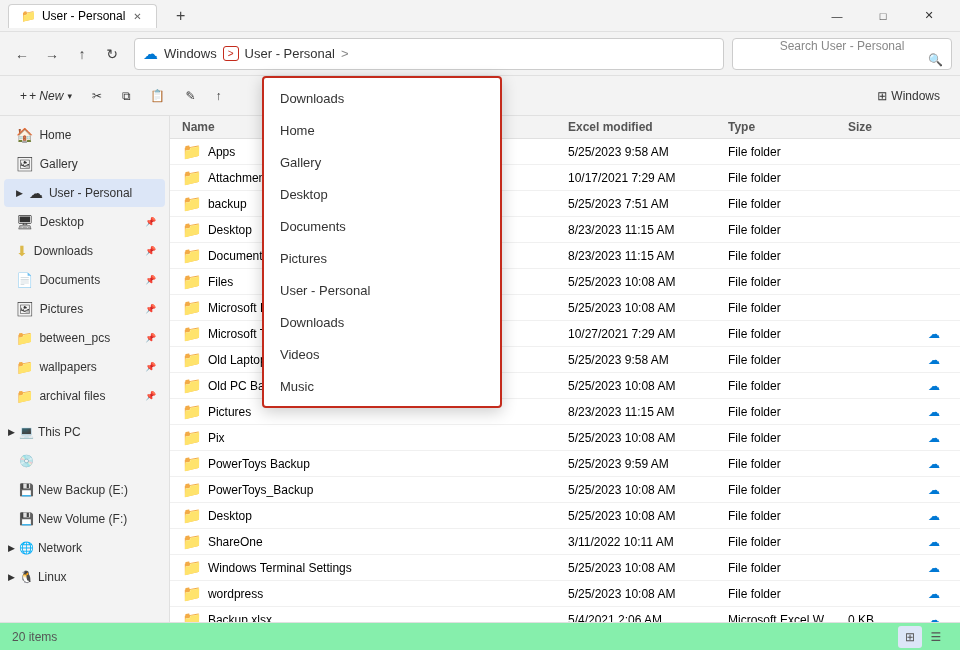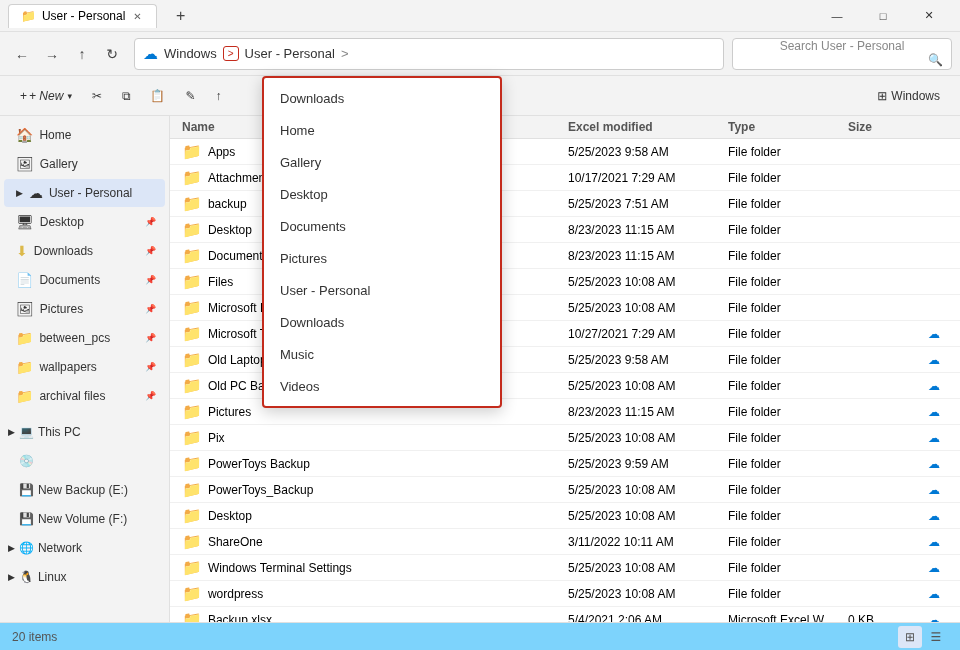--- a/index.html
+++ b/index.html
@@ -238,21 +238,21 @@
     .file-name {
       display: flex;
       align-items: center;
       gap: 6px;
     }
     .folder-icon { color: #dcb94a; font-size: 16px; }
 
     
     .status-bar {
       height: 28px;
-      background: #7dd3fc;
+      background: #86efac;
       border-top: 1px solid #e0e0e0;
       display: flex;
       align-items: center;
       padding: 0 12px;
       font-size: 12px;
       color: #555;
       justify-content: space-between;
     }
     .view-btns {
       display: flex;
@@ -654,15 +654,15 @@
 
 <div class="dropdown-menu" id="dropdown-menu">
     <div class="dropdown-item">Downloads</div>
     <div class="dropdown-item">Home</div>
     <div class="dropdown-item">Gallery</div>
     <div class="dropdown-item">Desktop</div>
     <div class="dropdown-item">Documents</div>
     <div class="dropdown-item">Pictures</div>
     <div class="dropdown-item">User - Personal</div>
     <div class="dropdown-item">Downloads</div>
+    <div class="dropdown-item">Videos</div>
     <div class="dropdown-item">Music</div>
-    <div class="dropdown-item">Videos</div>
   </div>
 
 </body></html>

